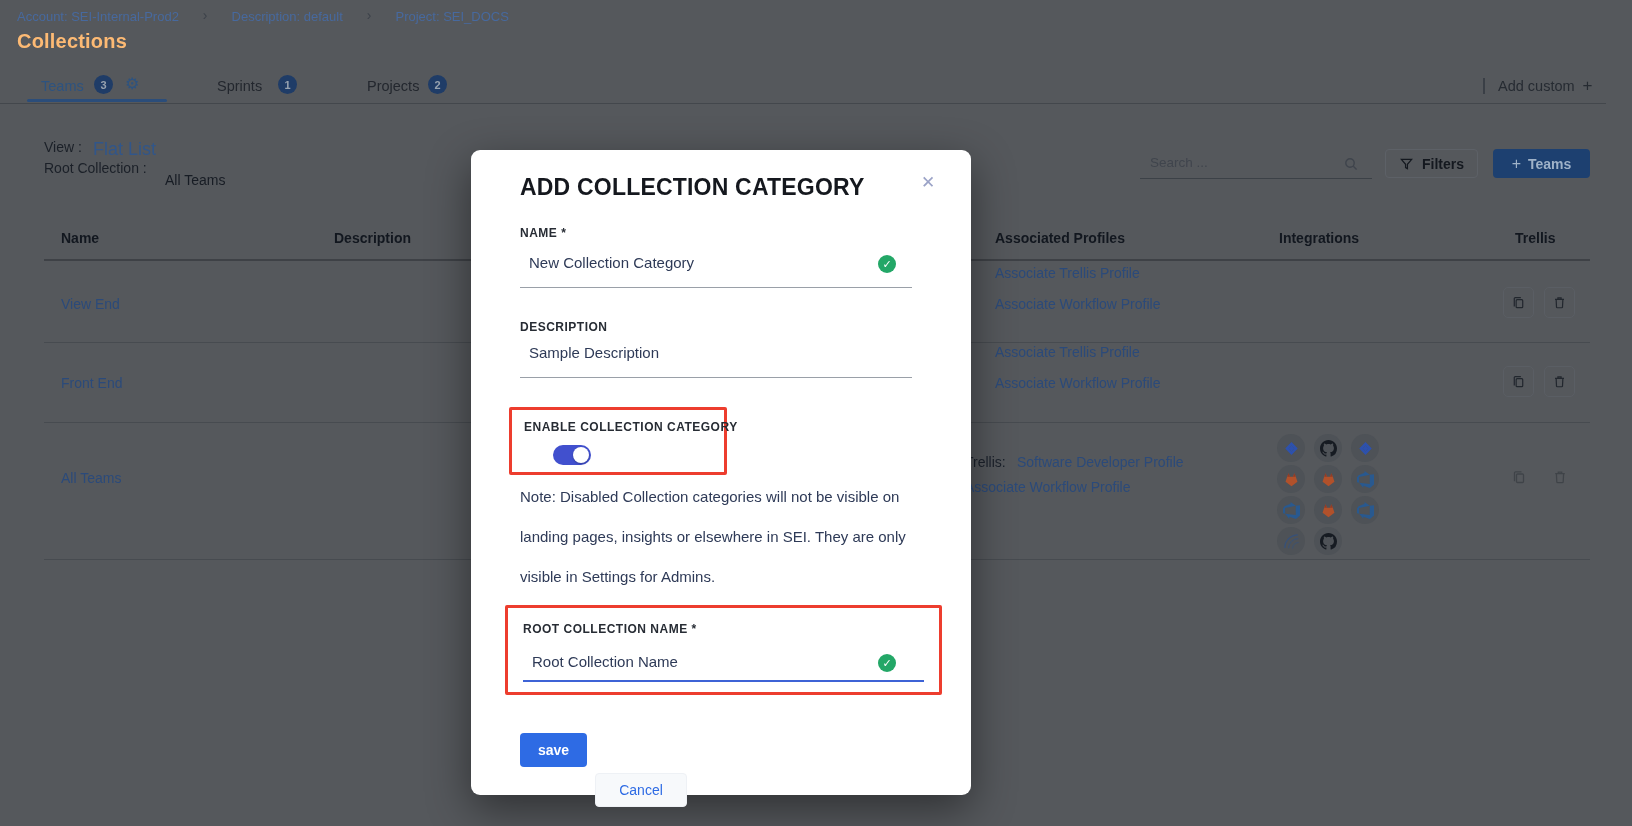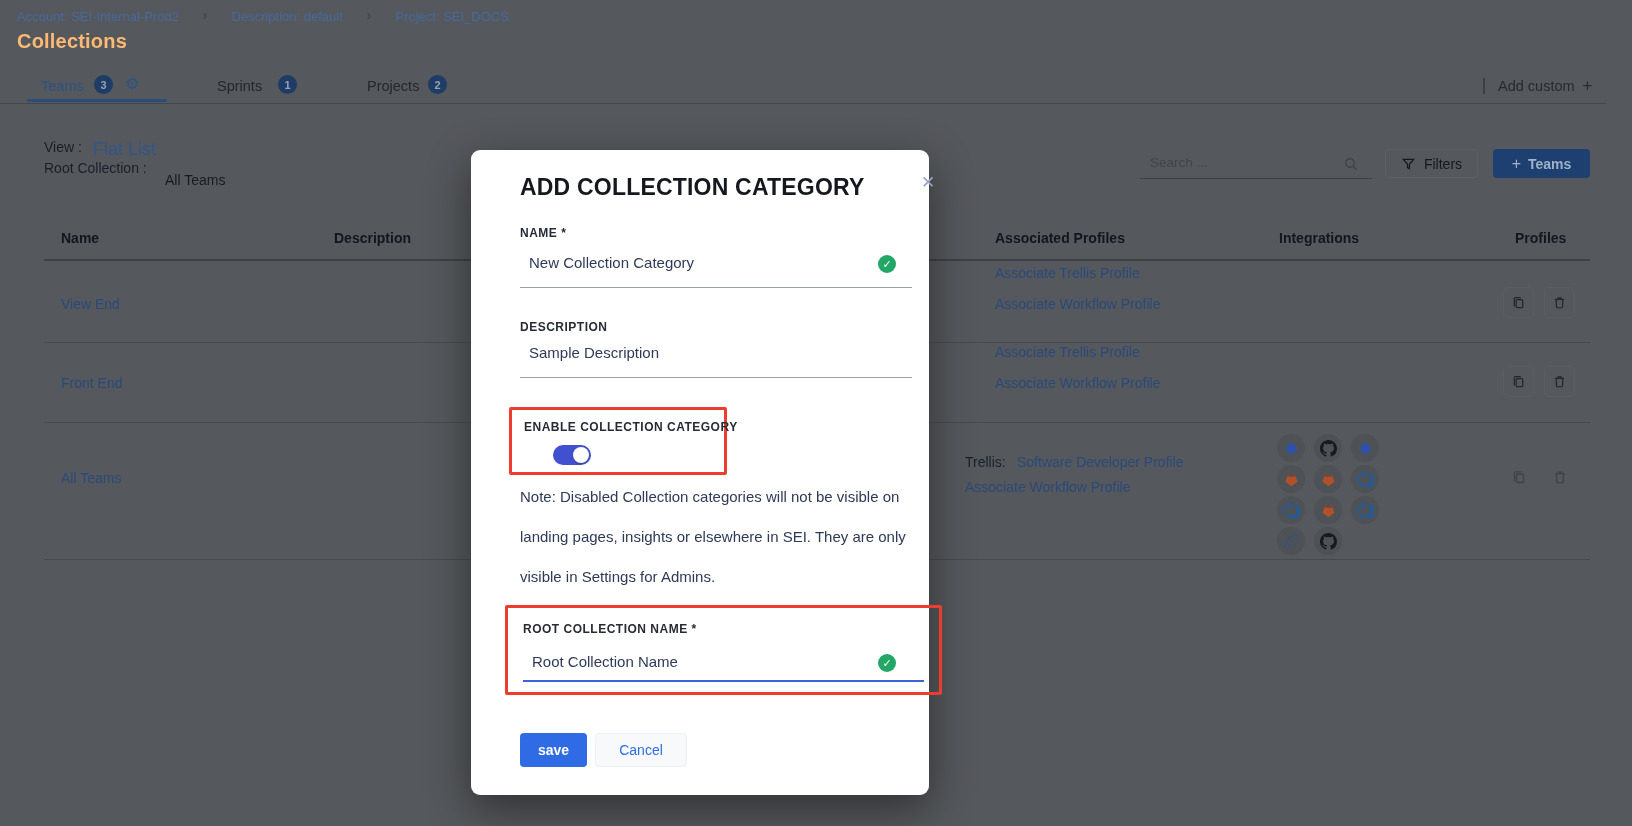--- a/index.html
+++ b/index.html
@@ -21,21 +21,21 @@
   .tabbar-line{background:#43474c;}
   .vbar{background:#3a3f46;}
   .addcustom{font-size:14.5px;color:#262b32;cursor:pointer;display:flex;gap:8px;align-items:center;}
   .addcustom .plus{font-size:17px;color:#262b32;}
   .lbl-dim{font-size:14px;color:#1b2028;}
   .link-dim{font-size:18px;color:#31568a;text-decoration:none;cursor:pointer;}
   .search-input{background:transparent;border:none;border-bottom:1px solid #3c4147;outline:none;
     font-size:13.5px;color:#2a2f36;padding:0 26px 6px 10px;}
   .search-input::placeholder{color:#40454d;}
   .btn-outline{display:flex;align-items:center;justify-content:center;gap:8px;border:1px solid #5d6167;
-    border-radius:4px;font-size:14px;color:#14181f;background:transparent;cursor:pointer;}
+    border-radius:4px;font-size:14px;color:#14181f;background:transparent;cursor:pointer;font-weight:bold;}
   .btn-teams{display:flex;align-items:center;justify-content:center;gap:7px;border:none;border-radius:4px;
     background:#1d4070;color:#9fb2c8;font-size:14px;font-weight:600;cursor:pointer;}
   .btn-teams .plus{font-size:16px;font-weight:400;}
   .th{font-size:14px;font-weight:700;color:#12171f;}
   .divider{background:#474b50;height:1px;}
   .divider.heavy{background:#3e4146;height:2px;}
   .rowlink{font-size:14px;color:#2b4a7a;text-decoration:none;cursor:pointer;white-space:nowrap;}
   .prefix-dim{font-size:14px;color:#1b212b;white-space:nowrap;}
   .act-btn{width:31px;height:31px;border:1px solid #5a5e64;border-radius:5px;background:transparent;
     display:flex;align-items:center;justify-content:center;color:#22272e;cursor:pointer;padding:0;}
@@ -53,21 +53,21 @@
   .m-underline{height:1px;background:#9aa0a8;}
   .m-underline.blue{height:2px;background:#3d63d6;}
   .check{width:18px;height:18px;border-radius:50%;background:#23a767;color:#ffffff;font-size:11px;
     font-weight:700;display:flex;align-items:center;justify-content:center;}
   .redbox{border:3px solid #ed3d2e;border-radius:2px;padding-left:29px;}
   .toggle{width:38px;height:20px;border-radius:10px;background:#4150ce;position:relative;cursor:pointer;}
   .toggle .knob{position:absolute;left:20px;top:2px;width:16px;height:16px;border-radius:50%;background:#ffffff;
     box-shadow:0 1px 2px rgba(0,0,0,.25);}
   .m-note{font-size:15px;line-height:40px;color:#2e3a57;white-space:pre-line;}
   .btn-save{border:none;border-radius:4px;background:#2e6be4;color:#ffffff;font-size:14px;font-weight:700;cursor:pointer;}
-  .btn-cancel{border:1px solid #eef1f5;border-radius:4px;background:#f7f9fb;color:#2e6be4;font-size:14px;cursor:pointer;}
+  .btn-cancel{border:1px solid #eef1f5;border-radius:4px;background:#f7f9fb;color:#2e6be4;font-size:14px;cursor:pointer;margin-top:40px;}
 </style>
 </head>
 <body>
 
 <div class="stage">
 
   <div class="abs crumb" style="left:17px;top:9px;">
     <a>Account: SEI-Internal-Prod2</a>
     <span class="sep">›</span>
     <a>Description: default</a>
@@ -114,21 +114,21 @@
   </button>
   <button class="abs btn-teams" style="left:1493px;top:149px;width:97px;height:29px;">
     <span class="plus">+</span>
     <span>Teams</span>
   </button>
 
   <span class="abs th" style="left:61px;top:230px;">Name</span>
   <span class="abs th" style="left:334px;top:230px;">Description</span>
   <span class="abs th" style="left:995px;top:230px;">Associated Profiles</span>
   <span class="abs th" style="left:1279px;top:230px;">Integrations</span>
-  <span class="abs th" style="left:1515px;top:230px;">Profiles</span>
+  <span class="abs th" style="left:1515px;top:230px;">Trellis</span>
   <div class="abs divider heavy" style="left:44px;top:259px;width:1546px;"></div>
 
   <a class="abs rowlink" style="left:61px;top:296px;">View End</a>
   <a class="abs rowlink" style="left:995px;top:265px;">Associate Trellis Profile</a>
   <a class="abs rowlink" style="left:995px;top:296px;">Associate Workflow Profile</a>
   <button class="act-btn abs" style="left:1503px;top:287px;">
     <span style="display:flex;">
       <svg width="15" height="15" viewBox="0 0 16 16" fill="none" stroke="currentColor" stroke-width="1.3">
         <rect x="5.5" y="5" width="7" height="8.5" rx="1"></rect>
           <path d="M10.5 2.8h-6a1 1 0 0 0-1 1v8.5"></path>
@@ -238,21 +238,21 @@
         <path d="M10.5 2.8h-6a1 1 0 0 0-1 1v8.5"></path>
       </svg>
   </span>
   <span class="act-ghost abs" style="left:1547px;top:464px;">
       <svg width="16" height="16" viewBox="0 0 16 16" fill="none" stroke="currentColor" stroke-width="1.3">
         <path d="M3.2 4.6h9.6M6.3 4.6V3.1h3.4v1.5M4.4 4.6l.4 8.1c0 .5.4.9.9.9h4.6c.5 0 .9-.4.9-.9l.4-8.1"></path>
       </svg>
   </span>
   <div class="abs divider" style="left:44px;top:559px;width:1546px;"></div>
 
-  <div class="abs modal" style="left:471px;top:150px;width:458px;height:645px;">
+  <div class="abs modal" style="left:471px;top:150px;width:500px;height:645px;">
     <div class="abs m-title" style="left:49px;top:24px;">ADD COLLECTION CATEGORY</div>
     <div class="abs m-close" style="left:450px;top:24px;">✕</div>
 
     <div class="abs m-label" style="left:49px;top:76px;">NAME *</div>
     <input class="abs m-input" style="left: 58px; top: 104px; width: 330px;" value="New Collection Category">
     <div class="abs check" style="left:407px;top:105px;">✓</div>
     <div class="abs m-underline" style="left:49px;top:137px;width:392px;"></div>
 
     <div class="abs m-label" style="left:49px;top:170px;">DESCRIPTION</div>
     <input class="abs m-input" style="left: 58px; top: 194px; width: 330px;" value="Sample Description">

